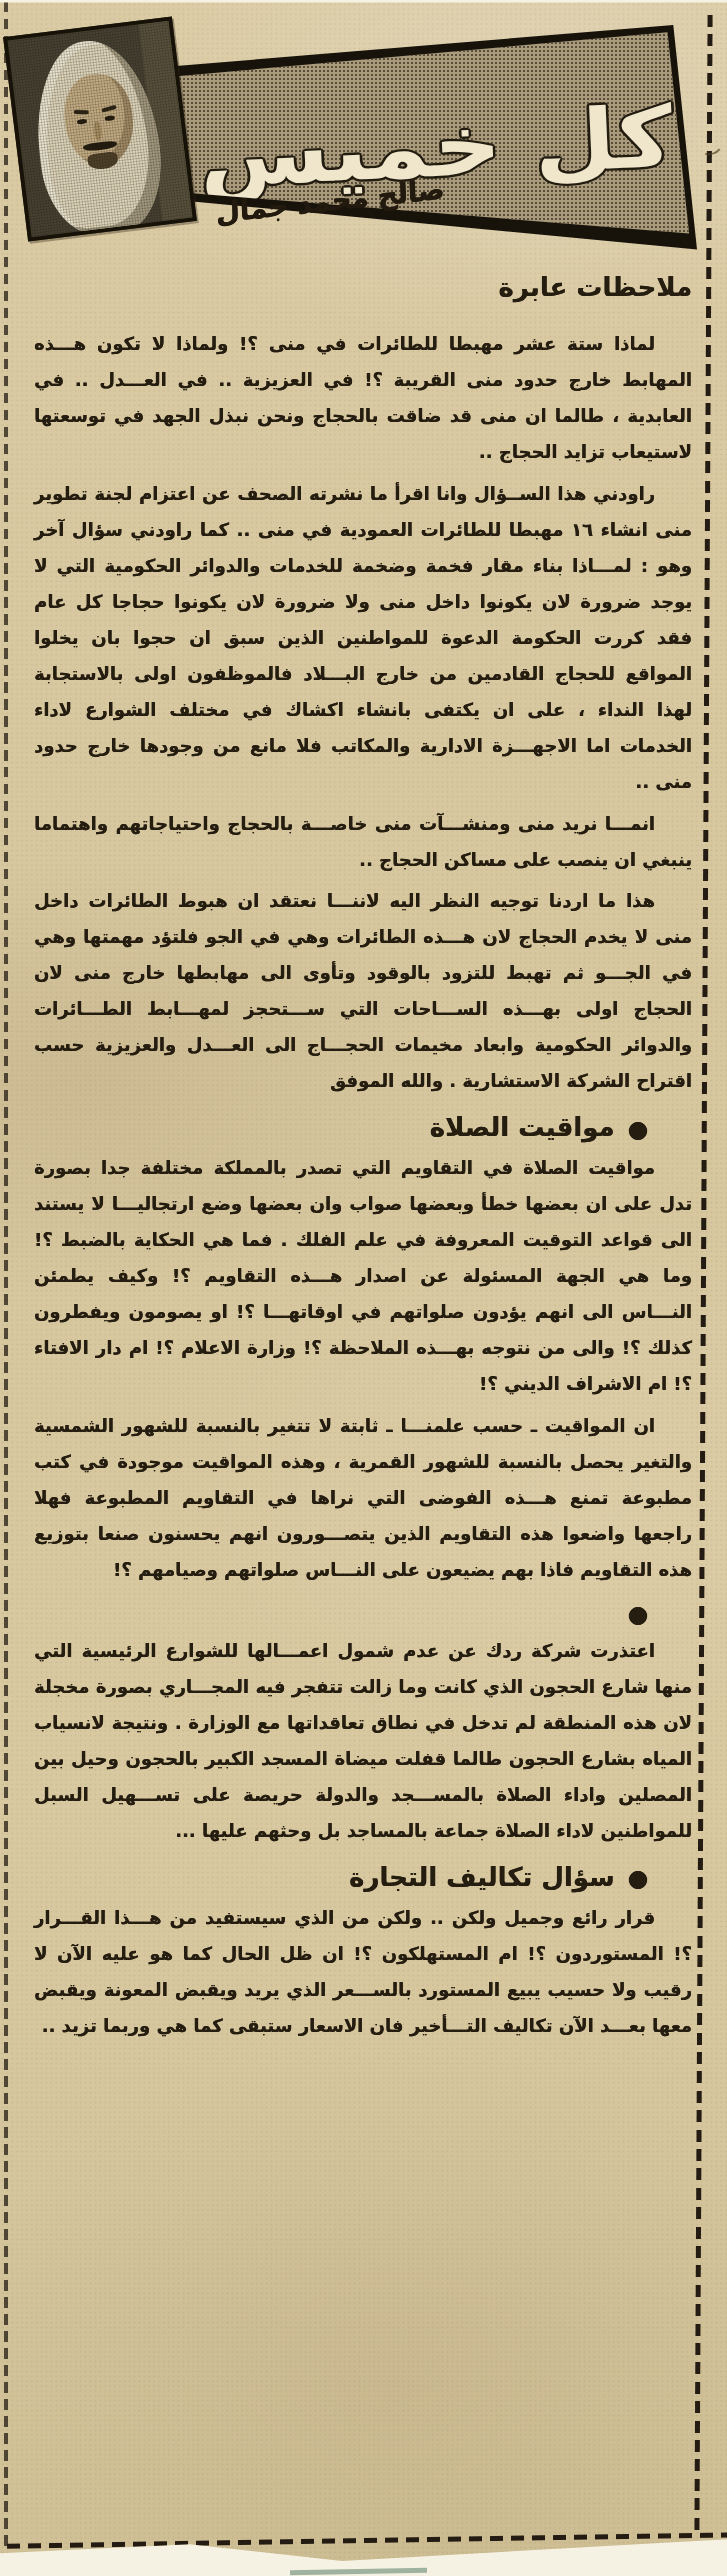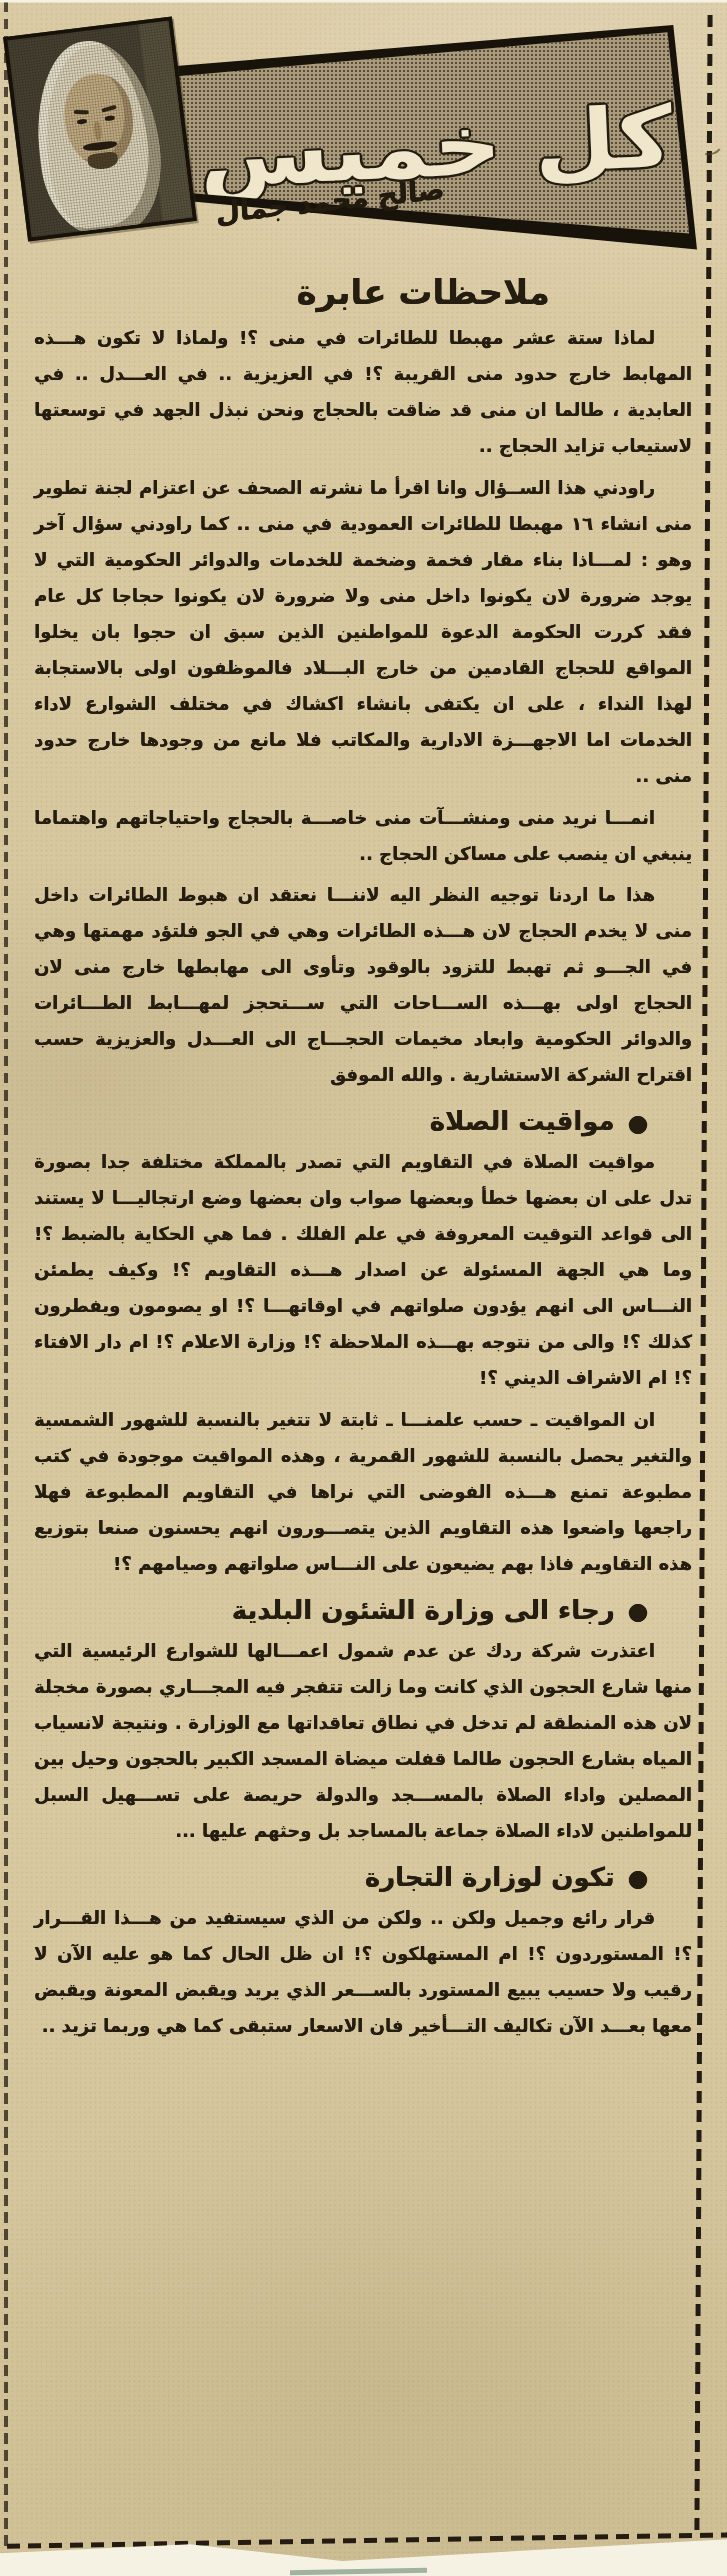--- a/index.html
+++ b/index.html
@@ -116,24 +116,24 @@
     white-space: nowrap;
   }
 
   
   .article {
     position: absolute; left: 34px; right: 36px; top: 270px;
     direction: rtl;
     color: #251d10;
   }
   .headline {
-    margin: 0 0 8px 0;
+    margin: 0 0 24px 0;
     padding-left: 120px;
-    text-align: center;
-    font-size: 34px; font-weight: bold;
+    text-align: right;
+    font-size: 26px; font-weight: bold;
     letter-spacing: 0;
     text-shadow: 0.4px 0 0 #251d10;
   }
   .para {
     margin: 0 0 5.7px 0;
     font-size: 18px; font-weight: bold;
     line-height: 36px;
     text-align: justify;
     text-indent: 37px;
     text-shadow: 0.2px 0 0 #251d10;
@@ -198,26 +198,25 @@
         <p class="para">انمـــا نريد منى ومنشـــآت منى خاصـــة بالحجاج واحتياجاتهم واهتماما ينبغي ان ينصب على مساكن الحجاج ..</p>
         <p class="para">هذا ما اردنا توجيه النظر اليه لاننـــا نعتقد ان هبوط الطائرات داخل منى لا يخدم الحجاج لان هـــذه الطائرات وهي في الجو فلتؤد مهمتها وهي في الجـــو ثم تهبط للتزود بالوقود وتأوى الى مهابطها خارج منى لان الحجاج اولى بهـــذه الســـاحات التي ســـتحجز لمهـــابط الطـــائرات والدوائر الحكومية وابعاد مخيمات الحجـــاج الى العـــدل والعزيزية حسب اقتراح الشركة الاستشارية . والله الموفق</p>
         <h2 class="section-heading">
           <span class="bullet">●</span>
           <span>مواقيت الصلاة</span>
         </h2>
         <p class="para">مواقيت الصلاة في التقاويم التي تصدر بالمملكة مختلفة جدا بصورة تدل على ان بعضها خطأ وبعضها صواب وان بعضها وضع ارتجاليـــا لا يستند الى قواعد التوقيت المعروفة في علم الفلك . فما هي الحكاية بالضبط ؟! وما هي الجهة المسئولة عن اصدار هـــذه التقاويم ؟! وكيف يطمئن النـــاس الى انهم يؤدون صلواتهم في اوقاتهـــا ؟! او يصومون ويفطرون كذلك ؟! والى من نتوجه بهـــذه الملاحظة ؟! وزارة الاعلام ؟! ام دار الافتاء ؟! ام الاشراف الديني ؟!</p>
         <p class="para">ان المواقيت ـ حسب علمنـــا ـ ثابتة لا تتغير بالنسبة للشهور الشمسية والتغير يحصل بالنسبة للشهور القمرية ، وهذه المواقيت موجودة في كتب مطبوعة تمنع هـــذه الفوضى التي نراها في التقاويم المطبوعة فهلا راجعها واضعوا هذه التقاويم الذين يتصـــورون انهم يحسنون صنعا بتوزيع هذه التقاويم فاذا بهم يضيعون على النـــاس صلواتهم وصيامهم ؟!</p>
         <h2 class="section-heading">
           <span class="bullet">●</span>
-          <span>رجاء الى وزارة الشئون البلدية</span>
         </h2>
         <p class="para">اعتذرت شركة ردك عن عدم شمول اعمـــالها للشوارع الرئيسية التي منها شارع الحجون الذي كانت وما زالت تتفجر فيه المجـــاري بصورة مخجلة لان هذه المنطقة لم تدخل في نطاق تعاقداتها مع الوزارة . ونتيجة لانسياب المياه بشارع الحجون طالما قفلت ميضاة المسجد الكبير بالحجون وحيل بين المصلين واداء الصلاة بالمســـجد والدولة حريصة على تســـهيل السبل للمواطنين لاداء الصلاة جماعة بالمساجد بل وحثهم عليها ...</p>
         <h2 class="section-heading">
           <span class="bullet">●</span>
-          <span>تكون لوزارة التجارة</span>
+          <span>سؤال تكاليف التجارة</span>
         </h2>
         <p class="para">قرار رائع وجميل ولكن .. ولكن من الذي سيستفيد من هـــذا القـــرار ؟! المستوردون ؟! ام المستهلكون ؟! ان ظل الحال كما هو عليه الآن لا رقيب ولا حسيب يبيع المستورد بالســـعر الذي يريد ويقبض المعونة ويقبض معها بعـــد الآن تكاليف التـــأخير فان الاسعار ستبقى كما هي وربما تزيد ..</p>
       </div>
   </div>
 
   <div class="rule-bottom"></div>
   <div class="pen-mark"></div>
 </div>
 
 <div class="green-sliver"></div>

